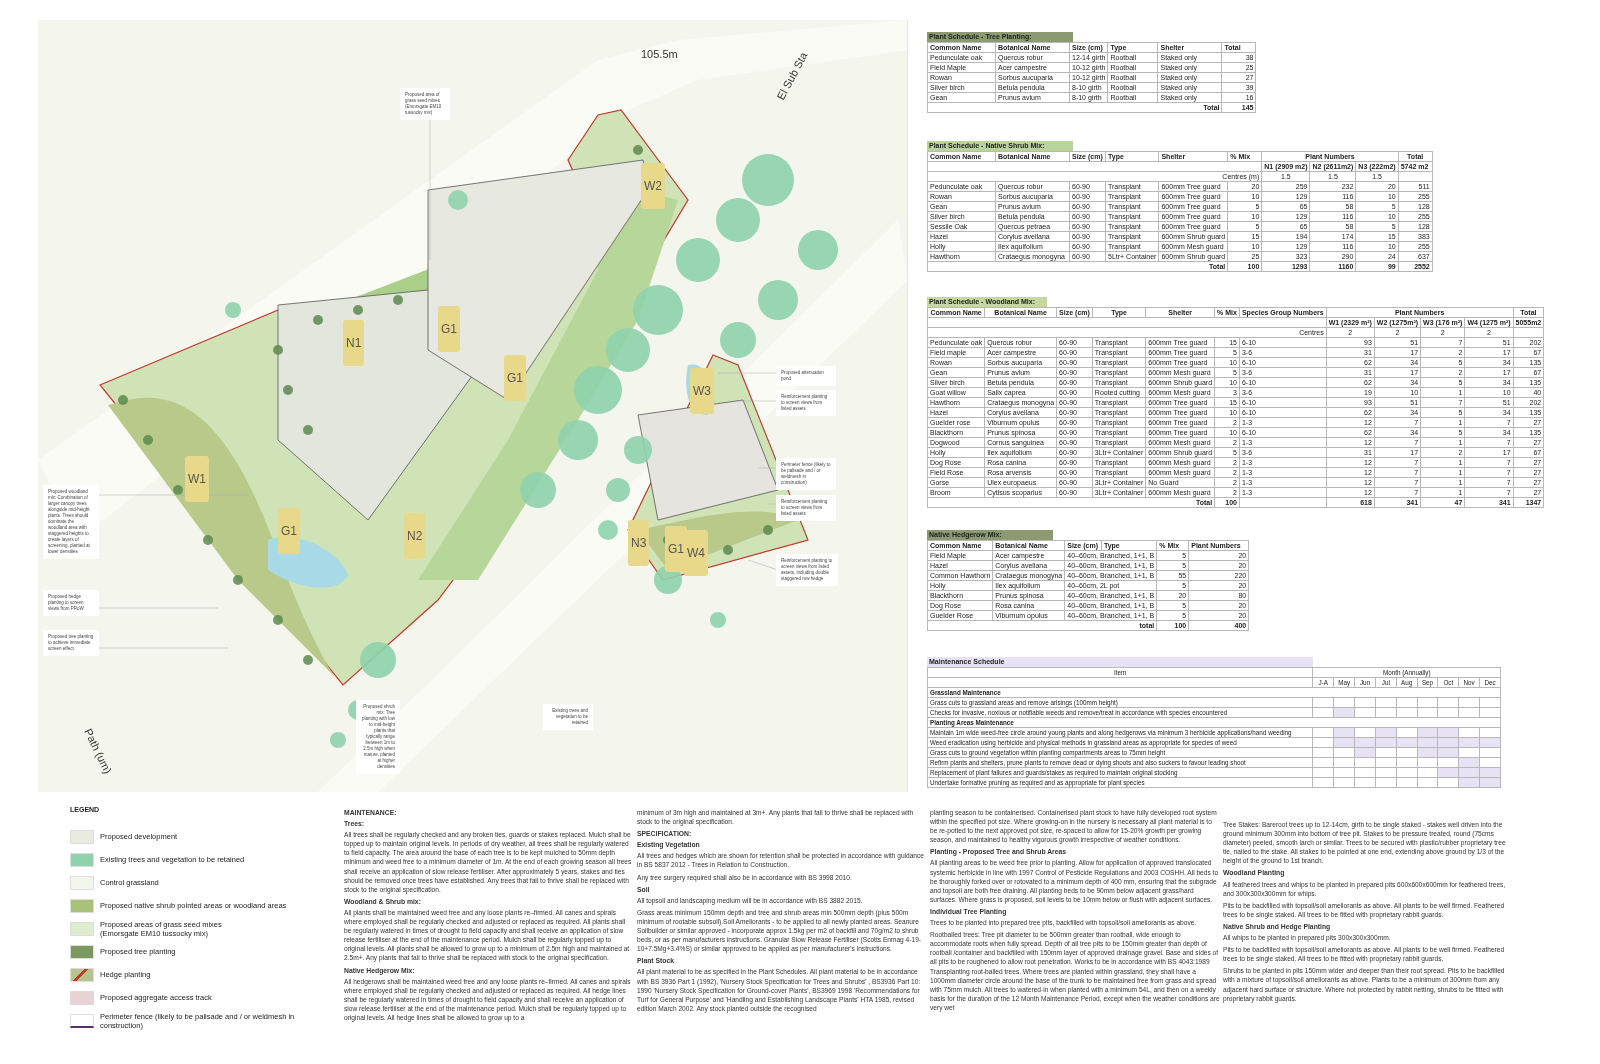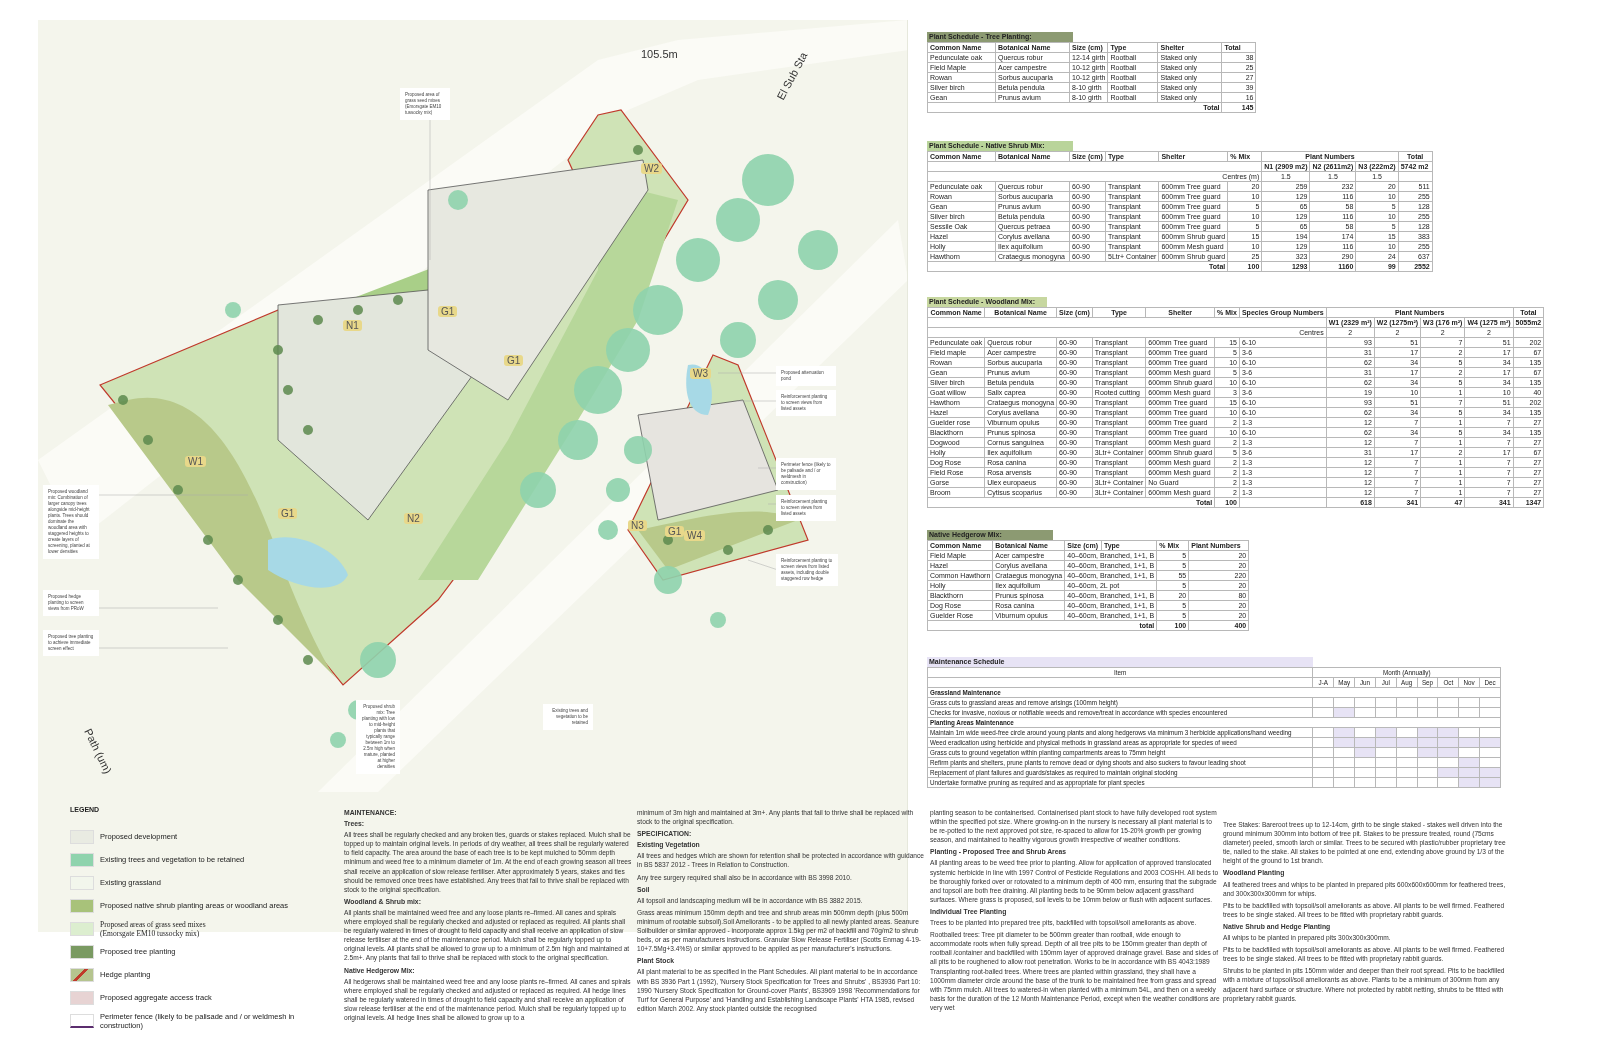--- a/index.html
+++ b/index.html
@@ -1,21 +1,21 @@
 <!DOCTYPE html>
 <html><head>
 <meta charset="utf-8">
 <style>
 *{box-sizing:border-box;margin:0;padding:0}
 body{width:1600px;height:1064px;background:#fff;font-family:"Liberation Sans",sans-serif;color:#222;position:relative;overflow:hidden}
-.plan{position:absolute;left:38px;top:20px;width:870px;height:912px;background:#f4f5ec;overflow:hidden;border-right:1px solid #e6e8dc}
+.plan{position:absolute;left:38px;top:20px;width:870px;height:772px;background:#f4f5ec;overflow:hidden;border-right:1px solid #e6e8dc}
 .plan svg{position:absolute;left:0;top:0}
 .plan .lbl{position:absolute;font-size:11px;color:#333}
 .note{position:absolute;background:#fff;font-size:4.5px;line-height:6px;color:#444;padding:4px 5px}
-.zone{position:absolute;background:#e8d88a;border-radius:3px;font-size:10px;padding:0 3px;color:#555}
+.zone{position:absolute;background:#e8d88a;border-radius:3px;font-size:12px;padding:16px 3px;color:#555}
 .tbl{position:absolute;border-collapse:collapse;font-size:7px;line-height:9px;background:#fff}
 .tbl td,.tbl th{border:1px solid #b8b8b8;padding:0 2px;white-space:nowrap;font-weight:normal;text-align:left}
 .tbl th{font-weight:bold}
 .tbl .num{text-align:right}
 .tbl .ctr{text-align:center}
 .ttl{position:absolute;font-size:7px;font-weight:bold;padding:0 2px;line-height:9px;height:10px}
 .tbl .b{font-weight:bold}
 .legend{position:absolute;left:70px;top:806px;width:260px;font-size:7.5px}
 .legend h4{font-size:7px;font-weight:bold;margin-bottom:12px}
 .lg-row{display:flex;align-items:center;height:23px}
@@ -802,29 +802,29 @@
       <div class="lg-row">
         <span class="sw" style="background: rgb(233, 235, 226);"></span>
         <span style="white-space: pre-line;">Proposed development</span>
       </div>
       <div class="lg-row">
         <span class="sw" style="background: rgb(143, 211, 173);"></span>
         <span style="white-space: pre-line;">Existing trees and vegetation to be retained</span>
       </div>
       <div class="lg-row">
         <span class="sw" style="background: rgb(242, 246, 236);"></span>
-        <span style="white-space: pre-line;">Existing grassland</span>
+        <span style="white-space: pre-line;">Control grassland</span>
       </div>
       <div class="lg-row">
         <span class="sw" style="background: rgb(168, 194, 122);"></span>
-        <span style="white-space: pre-line;">Proposed native shrub planting areas or woodland areas</span>
+        <span style="white-space: pre-line;">Proposed native shrub pointed areas or woodland areas</span>
       </div>
       <div class="lg-row">
         <span class="sw" style="background: rgb(220, 238, 207);"></span>
-        <span style="white-space: pre-line; font-family: Liberation Serif, serif;">Proposed areas of grass seed mixes
+        <span style="white-space: pre-line;">Proposed areas of grass seed mixes
 (Emorsgate EM10 tussocky mix)</span>
       </div>
       <div class="lg-row">
         <span class="sw" style="background: rgb(122, 154, 98);"></span>
         <span style="white-space: pre-line;">Proposed tree planting</span>
       </div>
       <div class="lg-row">
         <span class="sw" style="background: linear-gradient(135deg, rgb(181, 196, 143) 40%, rgb(192, 57, 43) 40%, rgb(192, 57, 43) 52%, rgb(181, 196, 143) 52%);"></span>
         <span style="white-space: pre-line; text-align: center;">Hedge planting</span>
       </div>

